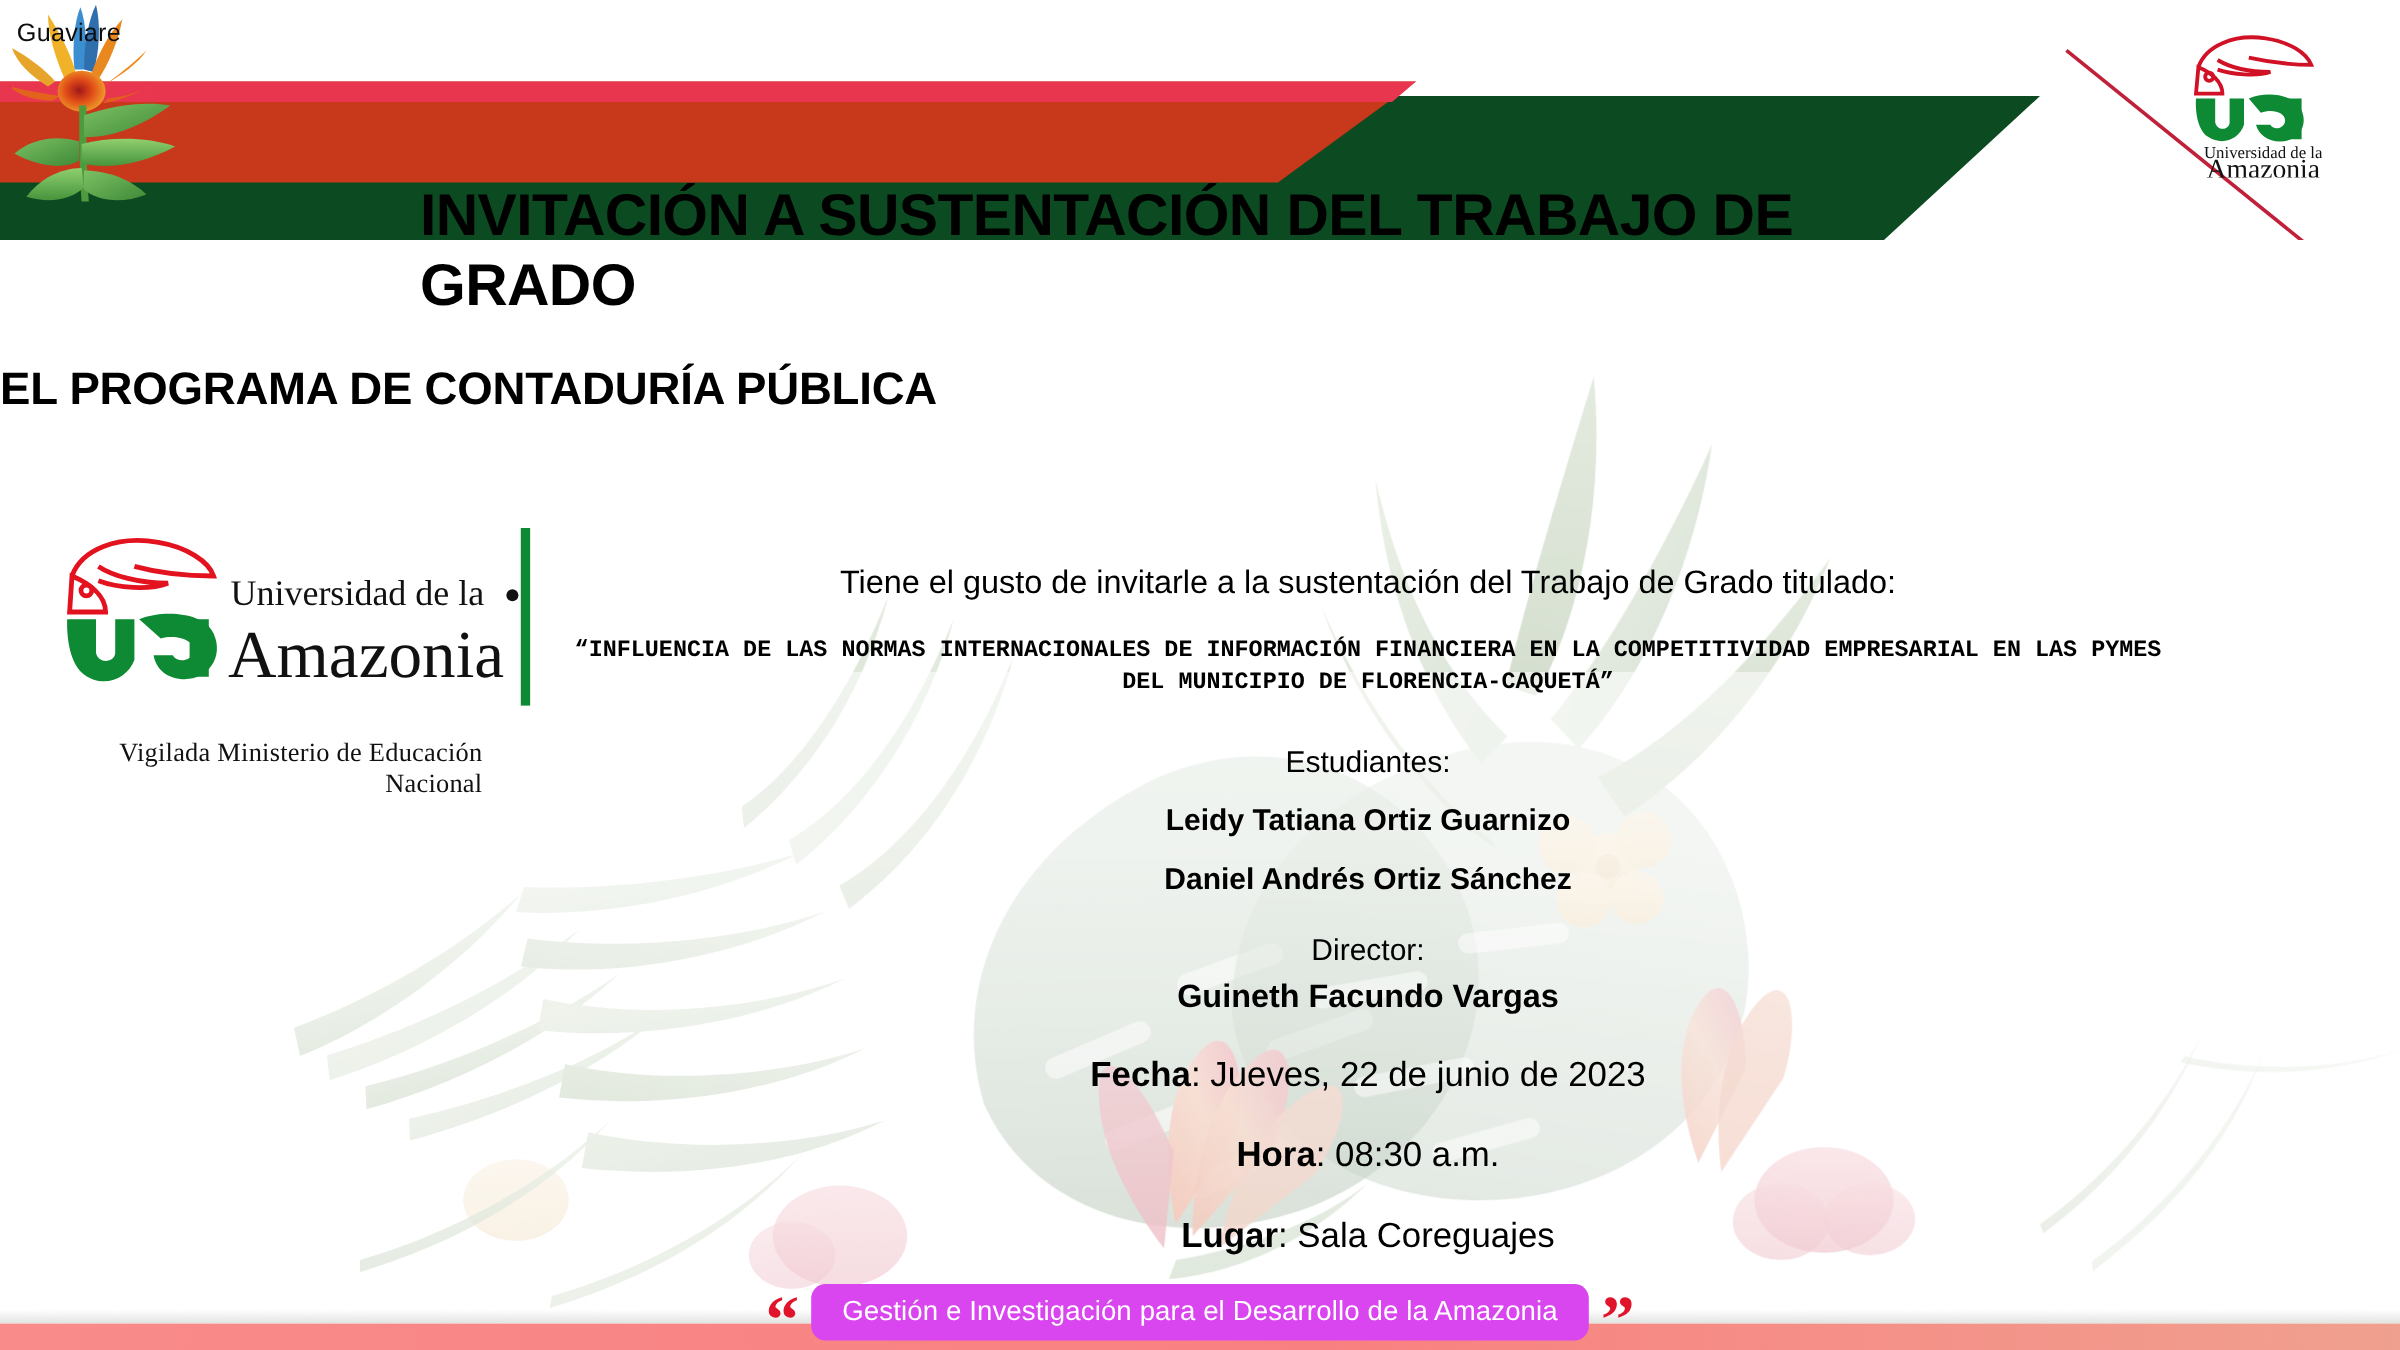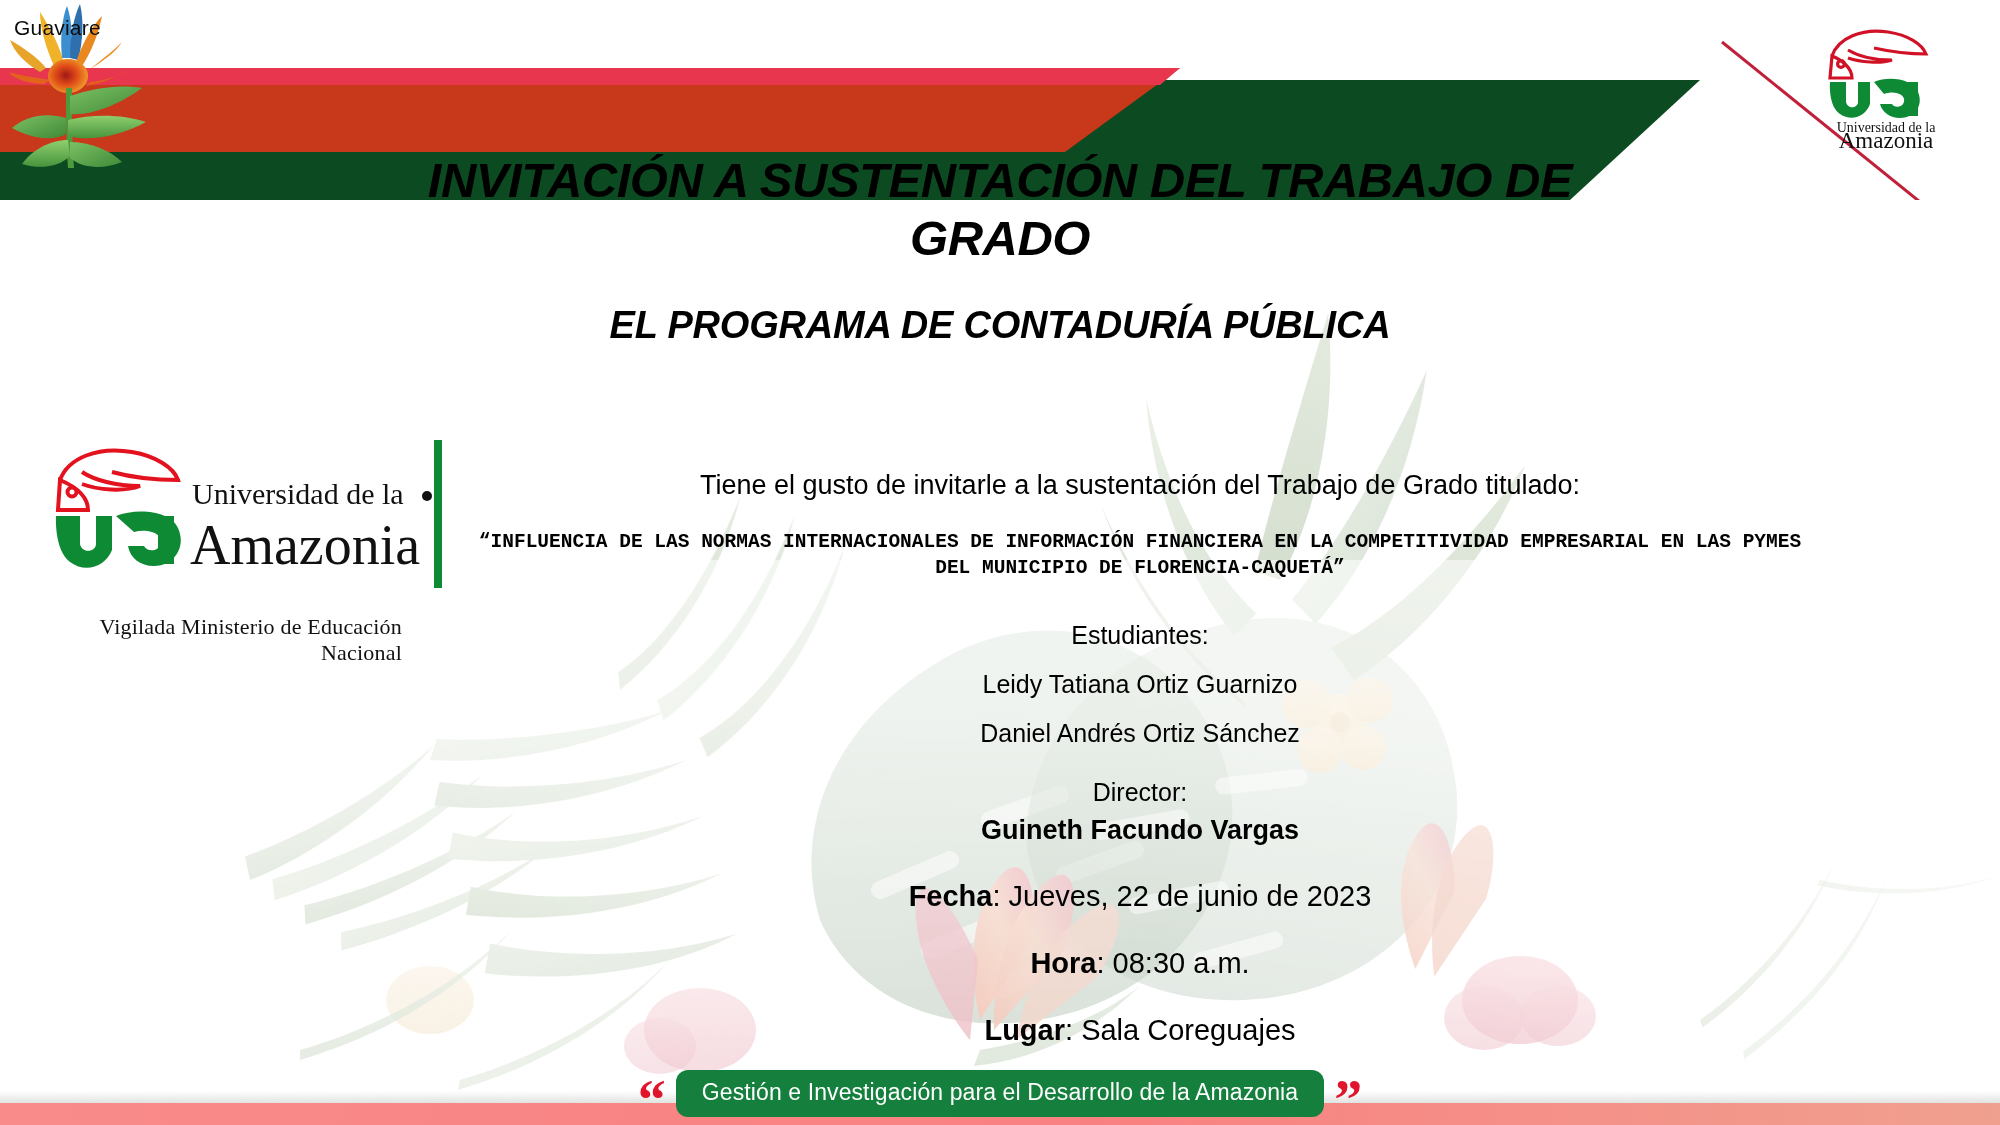--- a/index.html
+++ b/index.html
@@ -68,22 +68,21 @@
     z-index: 6;
   }
 
   
   .headings {
     position: absolute;
     left: 0;
     top: 152px;
     width: 2000px;
     z-index: 4;
-    text-align: center;
-    font-style: italic;
+    text-align: left;
   }
   .title-main {
     font-family: "Liberation Sans", sans-serif;
     font-weight: bold;
     font-size: 49px;
     line-height: 1.18;
     color: #000000;
     margin: 0 auto;
     width: 1300px;
     letter-spacing: -0.5px;
@@ -146,21 +145,21 @@
   }
   .label-line {
     font-family: "Liberation Sans", sans-serif;
     font-size: 25px;
     font-weight: normal;
     margin: 39px 0 0;
   }
   .person {
     font-family: "Liberation Sans", sans-serif;
     font-size: 25px;
-    font-weight: normal;
+    font-weight: bold;
     margin: 20px 0 0;
   }
   .label-director {
     font-family: "Liberation Sans", sans-serif;
     font-size: 25px;
     font-weight: normal;
     margin: 30px 0 0;
   }
   .director-name {
     font-family: "Liberation Sans", sans-serif;
@@ -201,21 +200,21 @@
     position: absolute;
     left: 0;
     bottom: 8px;
     width: 2000px;
     display: flex;
     align-items: center;
     justify-content: center;
     z-index: 7;
   }
   .footer-pill {
-    background: #15803d;
+    background: #d946ef;
     color: #ffffff;
     font-family: "Liberation Sans", sans-serif;
     font-size: 23px;
     padding: 9px 26px 11px;
     border-radius: 12px;
     white-space: nowrap;
     letter-spacing: 0.1px;
   }
   .quote-mark {
     color: #e0152b;

